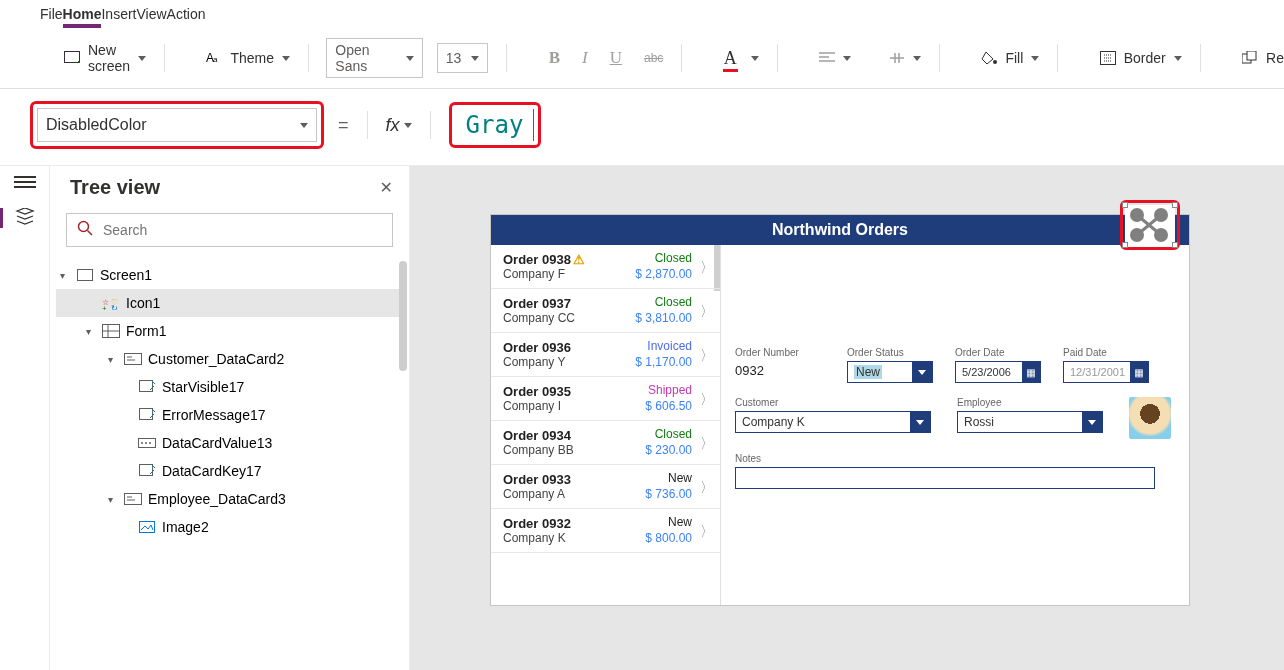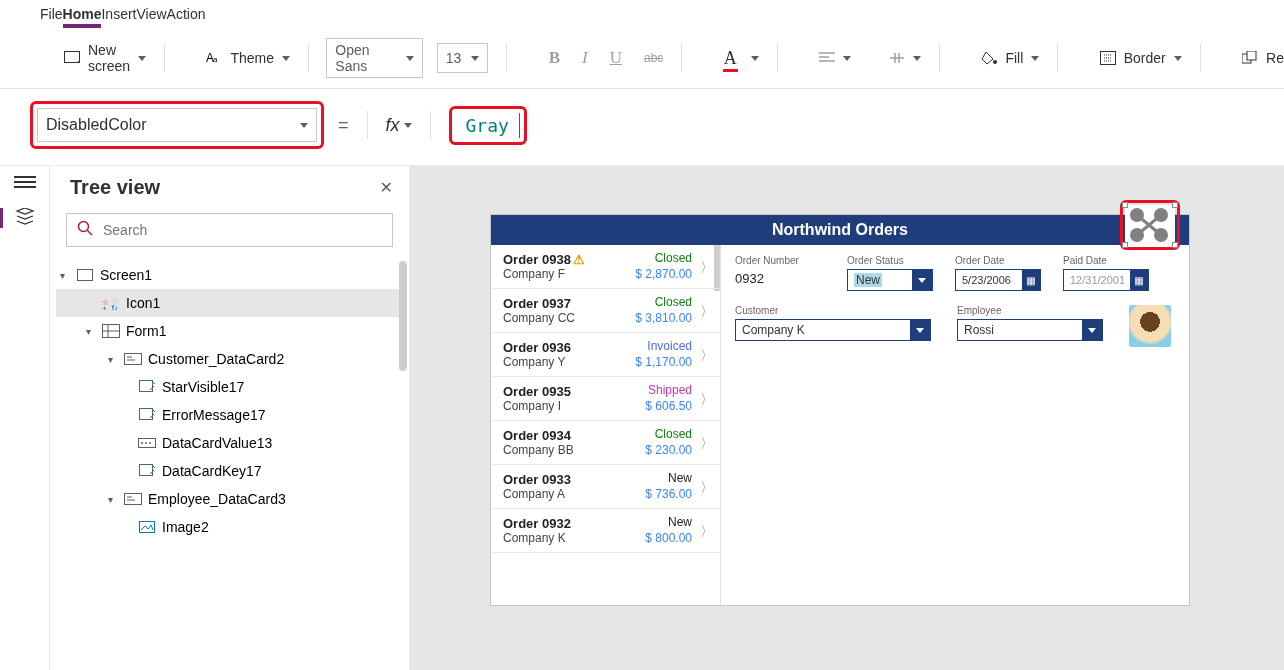--- a/index.html
+++ b/index.html
@@ -16,21 +16,21 @@
     .vsep { width: 1px; height: 28px; background: #e1dfdd; margin: 0 4px; }
     .tb-btn { display: flex; align-items: center; gap: 6px; color: #323130; }
     .ic { width: 16px; height: 16px; display: inline-flex; align-items: center; justify-content: center; }
 
     .formula-row { display: flex; align-items: center; padding: 12px 0 16px 30px; gap: 14px; }
     .prop-dd { position: relative; }
     .prop-dd .dd { width: 280px; height: 34px; color: #323130; background:#fff; }
     .hl-red { border: 3px solid #e81123; border-radius: 6px; padding: 4px; }
     .eq { font-size: 18px; color: #605e5c; }
     .fx { font-style: italic; font-family: 'Segoe UI', serif; font-size: 18px; color: #323130; display:flex; align-items:center; gap:4px;}
-    .formula-box { position: relative; font-family: 'Segoe UI', monospace; font-size: 18px; color: #008080; padding: 2px 10px; border-right: 1px solid #008080; }
+    .formula-box { position: relative; font-family: 'Segoe UI', monospace; font-size: 24px; color: #008080; padding: 2px 10px; border-right: 1px solid #008080; }
 
     .main { display: flex; height: calc(670px - 150px); border-top: 1px solid #edebe9; }
     .rail { width: 50px; border-right: 1px solid #edebe9; display:flex; flex-direction:column; align-items:center; padding-top:10px; gap:14px; }
     .rail .ricon { width:22px; height:18px; display:flex; flex-direction:column; gap:3px; }
     .rail .hb { height:2px; background:#323130; }
     .rail .active-ind { width:3px; height:20px; background:#742774; position:absolute; left:0; }
 
     .panel { width: 360px; border-right: 1px solid #edebe9; background: #fff; display:flex; flex-direction:column; }
     .panel-hd { display:flex; align-items:center; justify-content:space-between; padding: 10px 16px 10px 20px; }
     .panel-hd h2 { font-size: 20px; font-weight: 600; color:#323130; }
@@ -40,21 +40,21 @@
     .tree { flex:1; overflow-y:auto; padding: 4px 8px 0 6px; font-size: 14px; position: relative; }
     .tree .row { display:flex; align-items:center; gap:6px; padding: 6px 4px; cursor:pointer; }
     .tree .row.sel { background:#e6e6e6; }
     .tree .exp { width:10px; display:inline-block; color:#605e5c; font-size:10px; }
     .tree .nic { width:18px; height:14px; display:inline-flex; align-items:center; justify-content:center; }
     .scroll-ind { position:absolute; right: 2px; top: 4px; width: 8px; height: 110px; background:#cdcdcd; border-radius:4px;}
 
     .canvas { flex:1; background: #e6e6e6; padding: 40px 0 0 80px; position:relative; overflow:hidden; }
     .phone { width: 700px; background:#fff; border:1px solid #c8c6c4;margin-top:8px; }
     .ph-header { background:#1f3d7a; color:#fff; text-align:center; padding:6px 0; font-weight:700; font-size:16px; }
-    .ph-body { display:flex; height: 360px; }
+    .ph-body { display:flex; height: 360px; align-items: center; }
     .ph-list { width: 230px; border-right: 1px solid #e1dfdd; overflow:hidden; }
     .ph-list .scroll-track { position:relative; height: 360px; }
     .ph-list .vscroll { position:absolute; right:0; top:0; width:6px; height:46px; background:#cfcfcf;}
     .li { border-bottom:1px solid #e8e8e8; padding:7px 28px 7px 12px; position:relative; }
     .li .title { font-size:13px; font-weight:600; color:#222; }
     .li .sub { font-size:12px; color:#444; }
     .li .status { position:absolute; right:28px; top:6px; font-size:12px; }
     .li .amt { position:absolute; right:28px; top:22px; font-size:12px; color:#3b82f6; }
     .li .ar { position:absolute; right:6px; top:14px; color:#8a8a8a; font-size:14px; }
     .li .warn { color:#e8a100; font-size:13px; margin-left:2px;}
@@ -441,20 +441,26 @@
               </div>
             <div class="fld" style="width:150px;">
                 <span class="lbl">Employee</span>
                 <div class="combo" style="width:146px;">
                   <span>Rossi</span>
                   <span class="cb-btn"></span>
                 </div>
               </div>
             <div class="avatar"></div>
           </div>
+          <div class="fld-row">
+            <div class="fld">
+                <span class="lbl">Notes</span>
+                <div class="notes-input"></div>
+              </div>
+          </div>
         </div>
       </div>
     </div>
 
     <div class="selection-handles" style="top:34px; left:710px;">
       <div style="position:relative; width:50px; height:40px; background:#fff;">
         <svg width="50" height="40">
             <circle cx="12" cy="10" r="7" fill="#808080"></circle>
             <circle cx="36" cy="10" r="7" fill="#808080"></circle>
             <circle cx="12" cy="30" r="7" fill="#808080"></circle>

